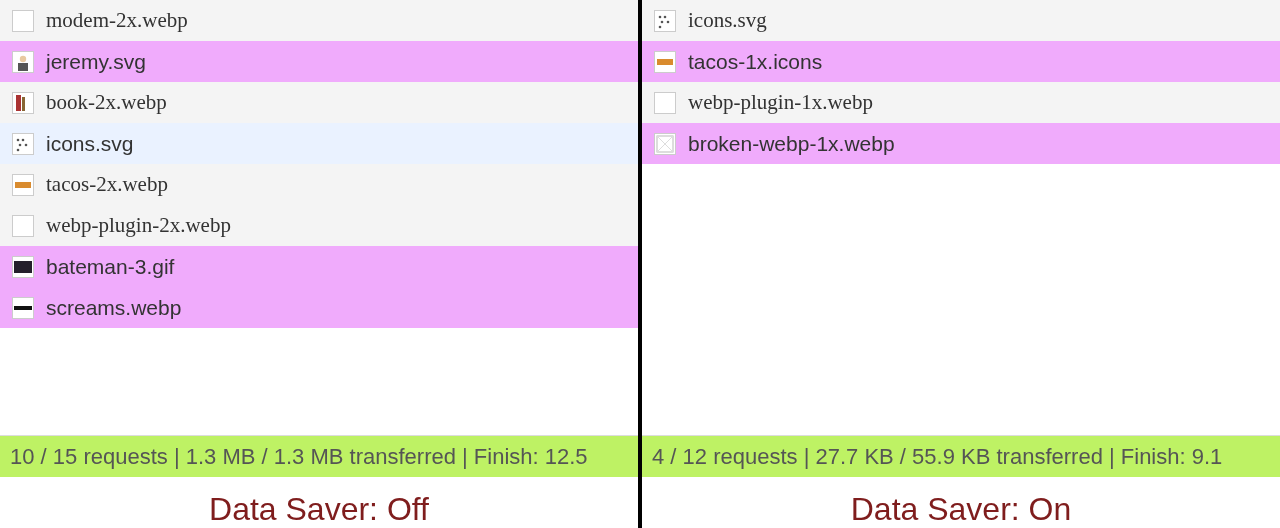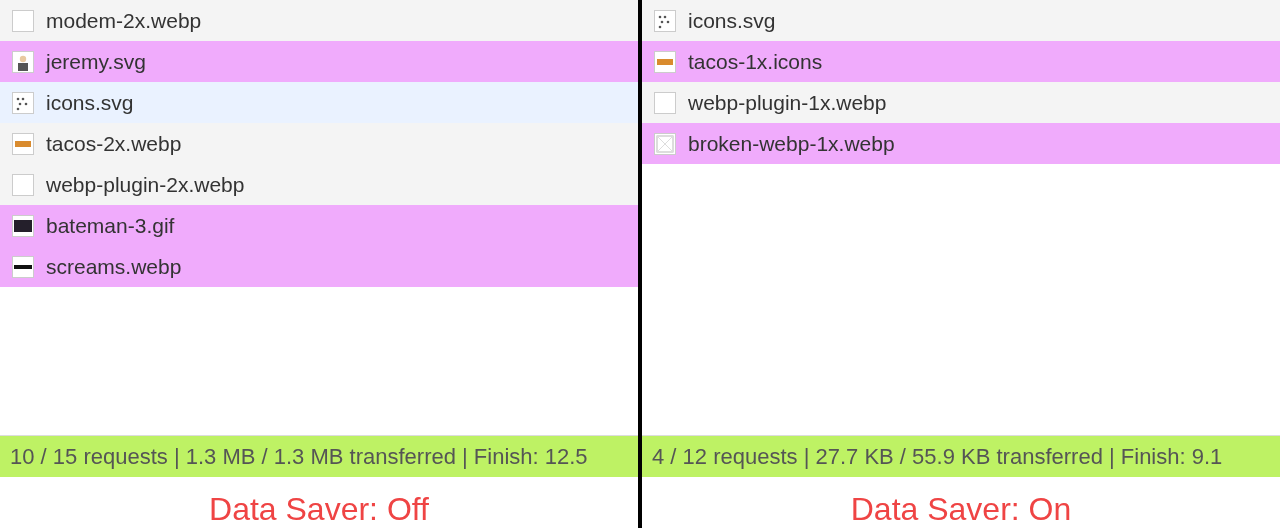--- a/index.html
+++ b/index.html
@@ -31,21 +31,21 @@
     .row {
       display: flex;
       align-items: center;
       height: 41px;
       padding-left: 12px;
       font-size: 21px;
       color: #333;
       background: #f0abfc;
       white-space: nowrap;
     }
-    .row.alt { background: #f4f4f4; }
+    .row.alt { background: #f4f4f4; font-family: Liberation Serif, serif; }
     .row.sel { background: #eaf2ff; }
     .icon {
       width: 22px;
       height: 22px;
       margin-right: 12px;
       flex-shrink: 0;
       display: flex;
       align-items: center;
       justify-content: center;
     }
@@ -59,21 +59,21 @@
       font-size: 22px;
       color: #555;
       background: #bef264;
       border-top: 1px solid #ddd;
       white-space: nowrap;
       overflow: hidden;
     }
     .caption {
       text-align: center;
       font-size: 32px;
-      color: #ef4444;
+      color: #7f1d1d;
       padding: 14px 0 0 0;
     }
   </style>
 </head>
 <body>
 
 <div class="split">
   <div class="panel left">
     <div class="rows">
         <div class="row alt">
@@ -86,20 +86,30 @@
         </div>
         <div class="row">
           <span class="icon">
             <svg viewBox="0 0 22 22">
               <rect x="0.5" y="0.5" width="21" height="21" fill="#fff" stroke="#ccc"></rect>
               <circle cx="11" cy="8" r="3.2" fill="#e8c9a0"></circle>
               <rect x="6" y="12" width="10" height="8" fill="#555"></rect>
             </svg>
           </span>
           <span>jeremy.svg</span>
+        </div>
+        <div class="row alt">
+          <span class="icon">
+            <svg viewBox="0 0 22 22">
+              <rect x="0.5" y="0.5" width="21" height="21" fill="#fff" stroke="#ccc"></rect>
+              <rect x="4" y="3" width="5" height="16" fill="#a33"></rect>
+              <rect x="10" y="5" width="3" height="14" fill="#863"></rect>
+            </svg>
+          </span>
+          <span>book-2x.webp</span>
         </div>
         <div class="row sel">
           <span class="icon">
             <svg viewBox="0 0 22 22">
               <rect x="0.5" y="0.5" width="21" height="21" fill="#fff" stroke="#ccc"></rect>
               <circle cx="6" cy="7" r="1.3" fill="#555"></circle>
               <circle cx="11" cy="7" r="1.3" fill="#555"></circle>
               <circle cx="8" cy="12" r="1.3" fill="#555"></circle>
               <circle cx="14" cy="12" r="1.3" fill="#555"></circle>
               <circle cx="6" cy="17" r="1.3" fill="#555"></circle>

